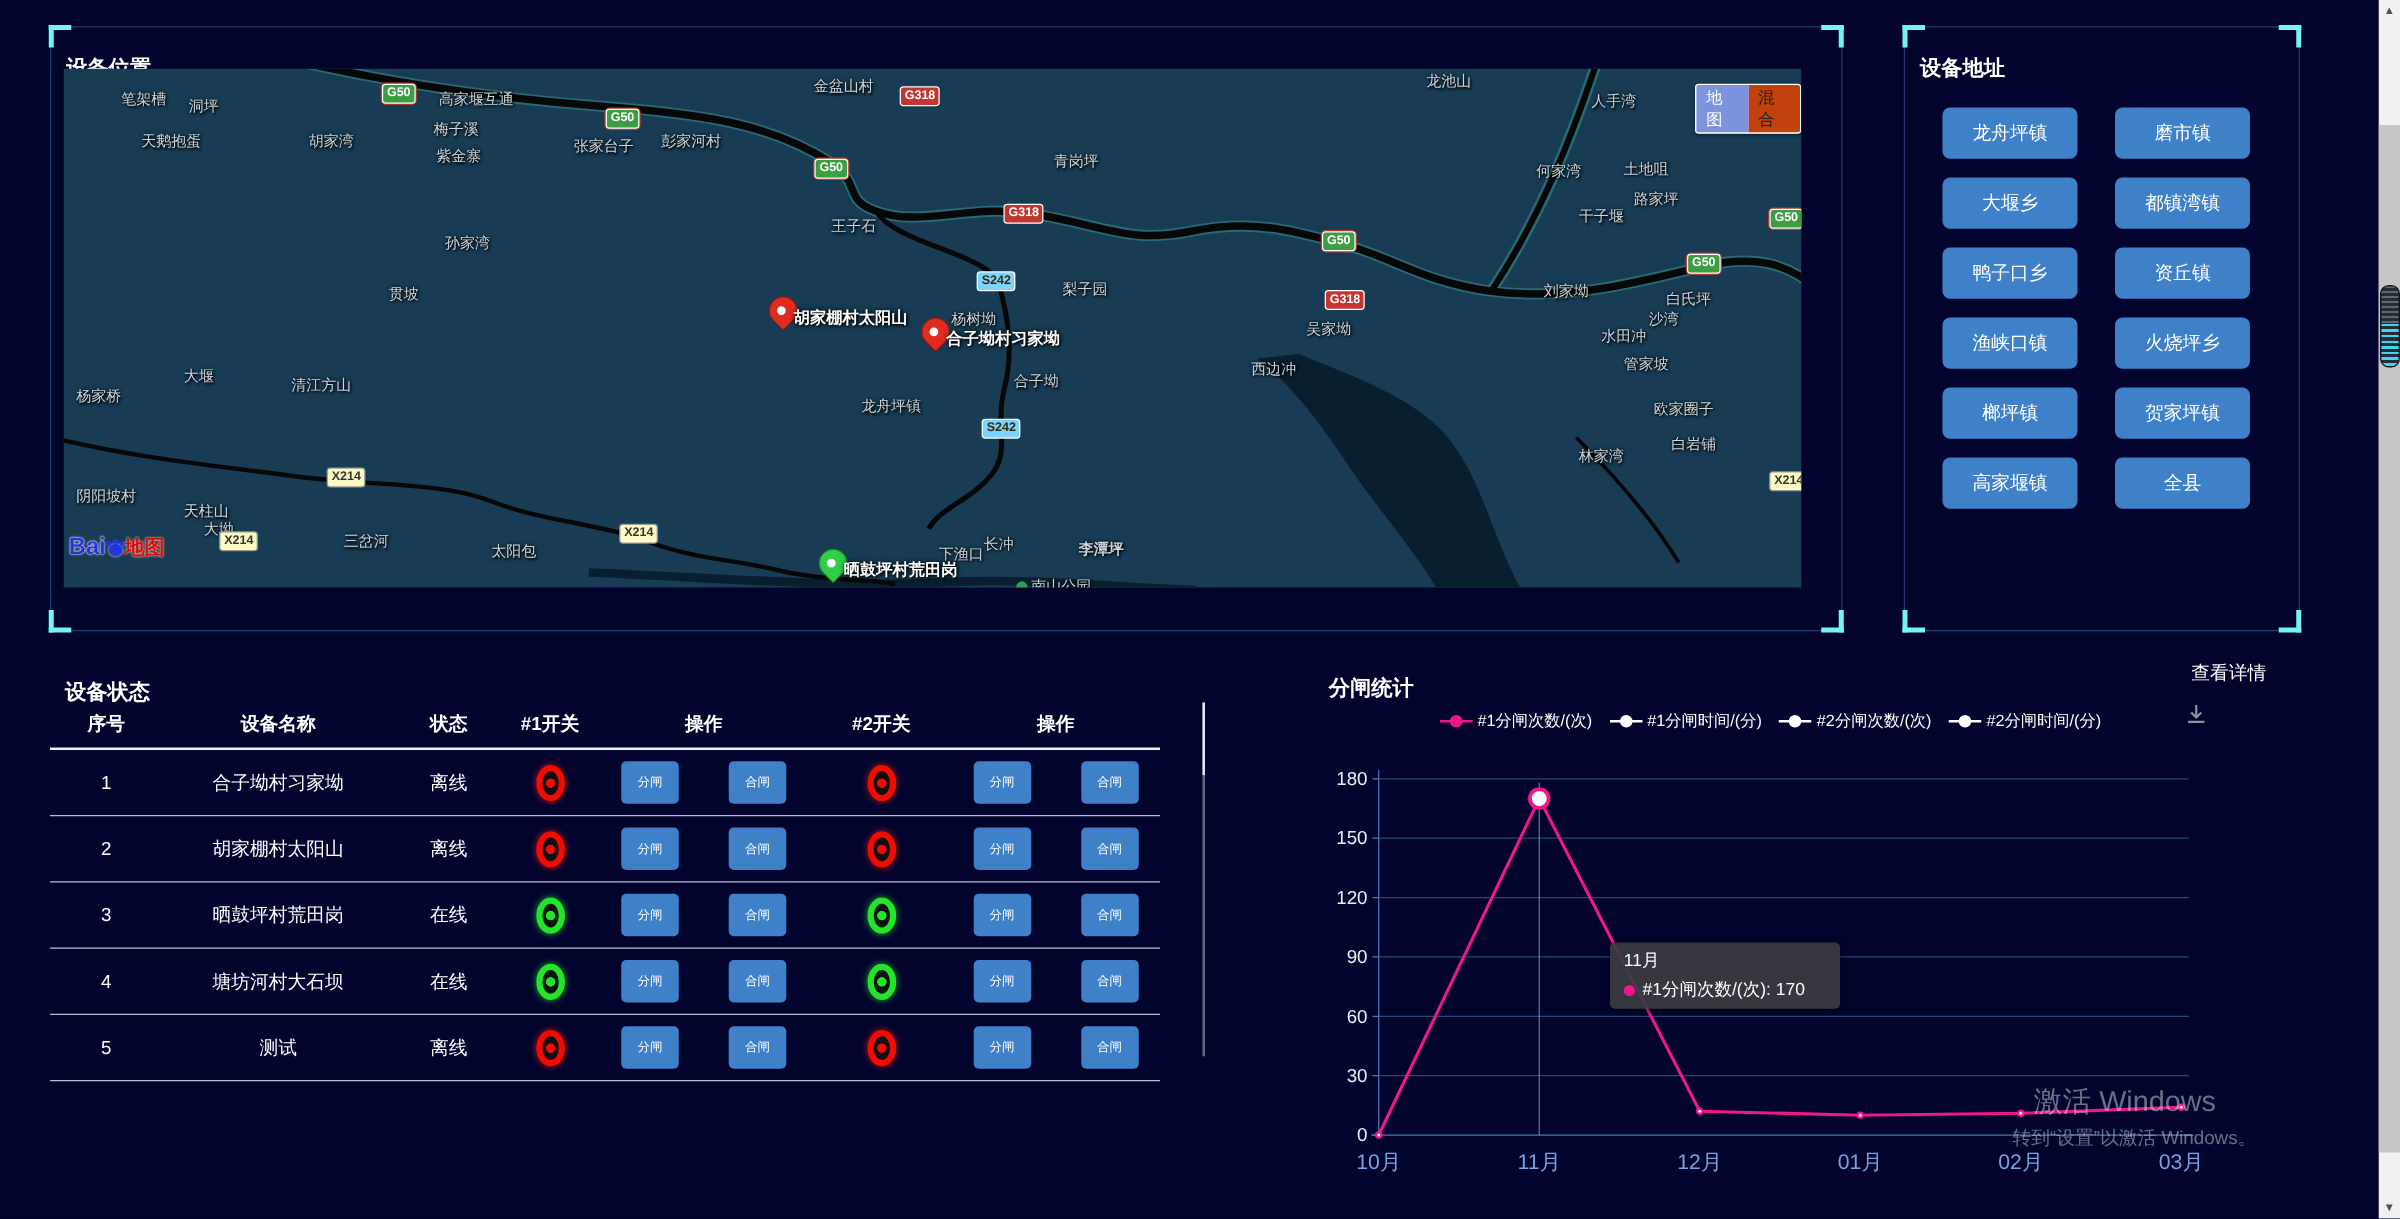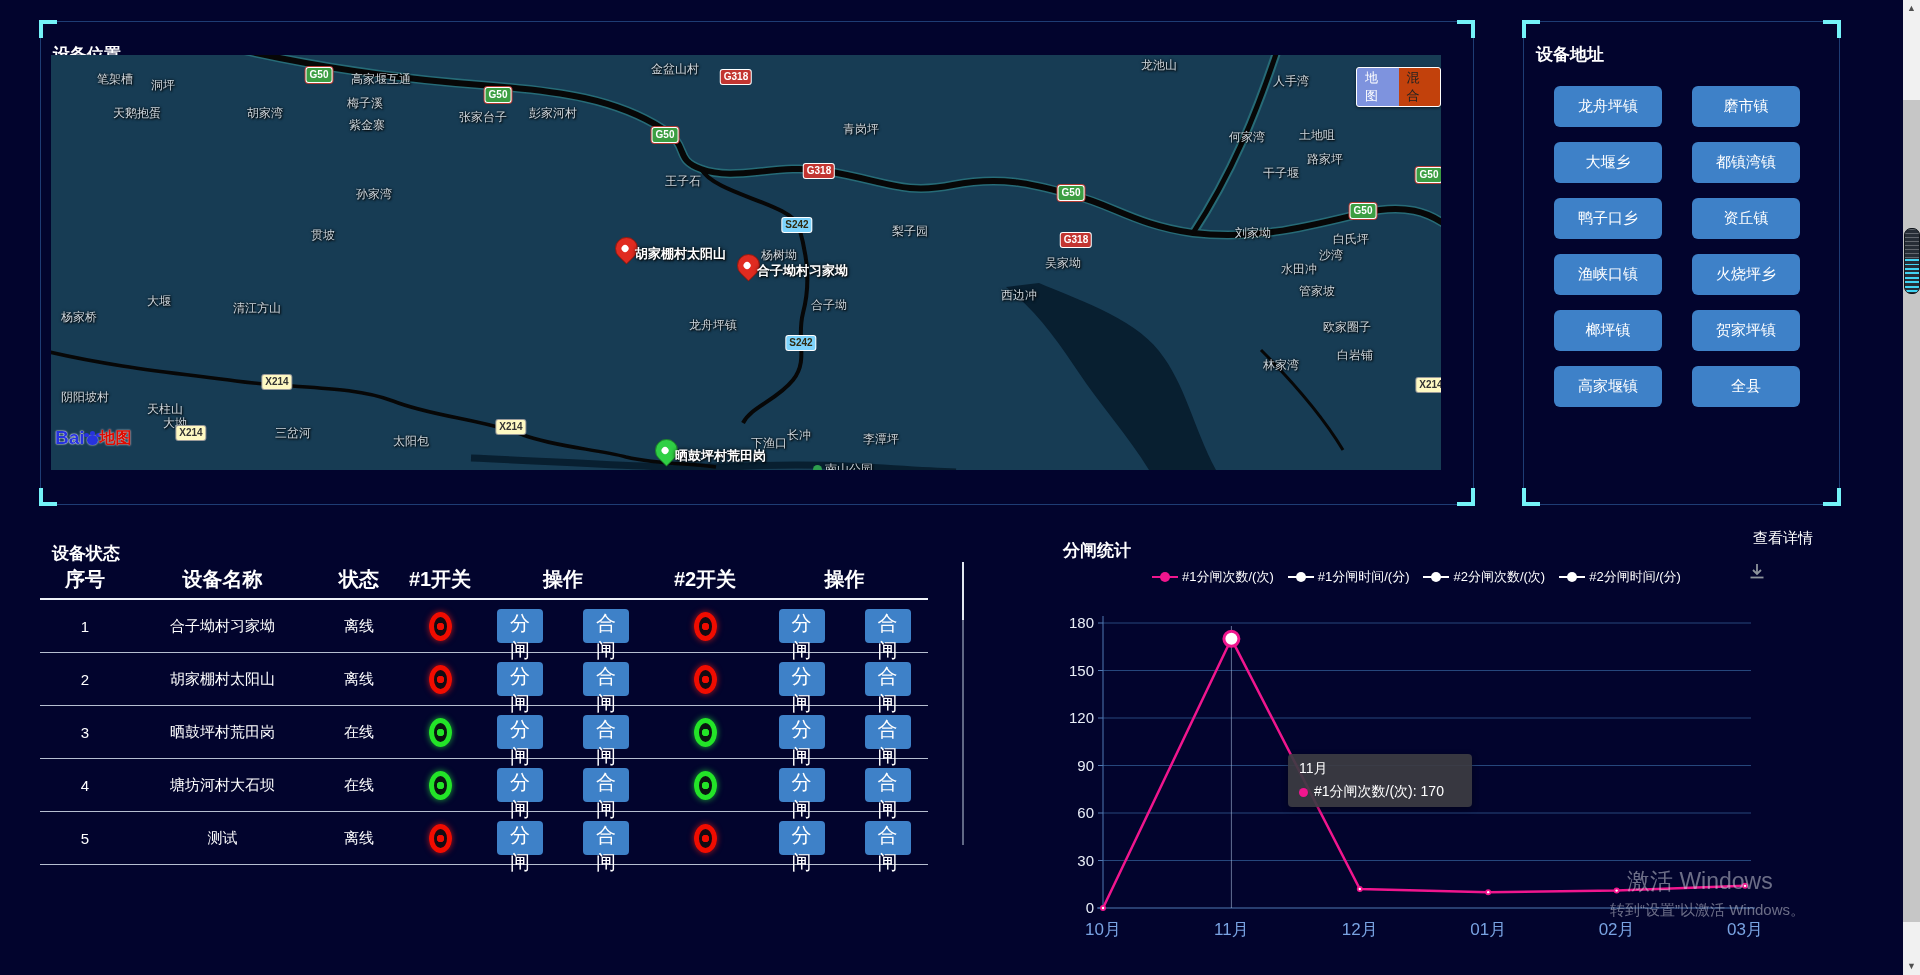--- a/index.html
+++ b/index.html
@@ -46,30 +46,30 @@
             background:rgba(197,201,206,.8);color:#1d1d1d;font-size:11px;padding:0 5px;white-space:nowrap;}
   
   .addr-grid{position:absolute;left:30px;top:64px;display:grid;grid-template-columns:108px 108px;
              column-gap:30px;row-gap:15px;}
   .addr-btn{height:41px;background:#3e81c8;border:none;border-radius:6px;color:#fff;font-size:15px;
             font-family:inherit;cursor:pointer;}
   
   .tbl{position:absolute;left:40px;top:560px;width:888px;color:#fff;}
   .t-head,.t-row{display:grid;grid-template-columns:90px 185px 88px 74px 172px 112px 167px;
                  align-items:center;justify-items:center;}
-  .t-head{height:38px;font-weight:bold;font-size:20px;border-bottom:2px solid #eef2f8;}
+  .t-head{height:38px;font-weight:bold;font-size:15px;border-bottom:2px solid #eef2f8;}
   .t-row{height:52px;font-size:15px;border-bottom:1px solid rgba(214,223,238,.85);}
   .ind{width:13px;height:19px;border-radius:50%;border:5px solid;}
   .ind-red{border-color:#f00c00;background:radial-gradient(circle,#f00c00 0 3.5px,#120b12 4px);
            box-shadow:0 0 6px rgba(255,30,20,.7);}
   .ind-green{border-color:#23e428;background:radial-gradient(circle,#23e428 0 3.5px,#0a1410 4px);
              box-shadow:0 0 6px rgba(40,230,60,.7);}
   .ops{display:flex;gap:40px;justify-content:center;width:100%;}
   .op-btn{width:46px;height:34px;background:#3e81c8;border:none;border-radius:4px;color:#fff;
-          font-size:20px;font-family:inherit;cursor:pointer;}
+          font-size:10px;font-family:inherit;cursor:pointer;}
   .tbl-scroll{position:absolute;left:962px;top:562px;width:2px;height:283px;background:rgba(175,188,205,.55);}
   .tbl-scroll i{position:absolute;left:0;top:0;width:2px;height:58px;background:#e2e8f1;}
   
   .detail-link{position:absolute;left:1753px;top:529px;font-size:15px;color:#fff;cursor:pointer;}
   .dl-icon{position:absolute;left:1747px;top:562px;cursor:pointer;}
   .legend{position:absolute;left:1152px;top:568px;display:flex;gap:14px;align-items:center;}
   .lg-item{display:flex;align-items:center;gap:4px;cursor:pointer;}
   .lg-mark{position:relative;width:26px;height:10px;}
   .lg-line{position:absolute;left:0;top:4px;width:26px;height:2px;}
   .lg-dot{position:absolute;left:8px;top:0;width:10px;height:10px;border-radius:50%;}
@@ -136,42 +136,42 @@
           <div class="mlbl" style="left: 1248px; top: 72px;">土地咀</div>
           <div class="mlbl" style="left: 1256px; top: 96px;">路家坪</div>
           <div class="mlbl" style="left: 1212px; top: 110px;">干子堰</div>
           <div class="mlbl" style="left: 614px; top: 118px;">王子石</div>
           <div class="mlbl" style="left: 305px; top: 131px;">孙家湾</div>
           <div class="mlbl" style="left: 260px; top: 172px;">贯坡</div>
           <div class="mlbl" style="left: 710px; top: 192px;">杨树坳</div>
           <div class="mlbl" style="left: 760px; top: 242px;">合子坳</div>
           <div class="mlbl" style="left: 638px; top: 262px;">龙舟坪镇</div>
           <div class="mlbl" style="left: 792px; top: 66px;">青岗坪</div>
-          <div class="mlbl" style="left: 841px; top: 168px;">梨子园</div>
+          <div class="mlbl" style="left: 799px; top: 168px;">梨子园</div>
           <div class="mlbl" style="left: 1184px; top: 170px;">刘家坳</div>
           <div class="mlbl" style="left: 1282px; top: 176px;">白氏坪</div>
           <div class="mlbl" style="left: 1230px; top: 206px;">水田冲</div>
           <div class="mlbl" style="left: 994px; top: 200px;">吴家坳</div>
           <div class="mlbl" style="left: 950px; top: 232px;">西边冲</div>
           <div class="mlbl" style="left: 1268px; top: 192px;">沙湾</div>
           <div class="mlbl" style="left: 1248px; top: 228px;">管家坡</div>
           <div class="mlbl" style="left: 1272px; top: 264px;">欧家圈子</div>
           <div class="mlbl" style="left: 1286px; top: 292px;">白岩铺</div>
           <div class="mlbl" style="left: 1212px; top: 302px;">林家湾</div>
           <div class="mlbl" style="left: 10px; top: 254px;">杨家桥</div>
           <div class="mlbl" style="left: 96px; top: 238px;">大堰</div>
           <div class="mlbl" style="left: 182px; top: 245px;">清江方山</div>
           <div class="mlbl" style="left: 10px; top: 334px;">阴阳坡村</div>
           <div class="mlbl" style="left: 96px; top: 346px;">天柱山</div>
           <div class="mlbl" style="left: 112px; top: 360px;">大坳</div>
           <div class="mlbl" style="left: 224px; top: 370px;">三岔河</div>
           <div class="mlbl" style="left: 342px; top: 378px;">太阳包</div>
           <div class="mlbl" style="left: 700px; top: 380px;">下渔口</div>
           <div class="mlbl" style="left: 736px; top: 372px;">长冲</div>
-          <div class="mlbl" style="left: 812px; top: 376px;">李潭坪</div>
+          <div class="mlbl" style="left: 812px; top: 376px; font-weight: bold;">李潭坪</div>
           <div class="mlbl" style="left: 762px; top: 406px;"><i class="park-dot"></i>南山公园</div>
           <div class="bdg bdg-g" style="left: 268px; top: 20px;">G50</div>
           <div class="bdg bdg-g" style="left: 447px; top: 40px;">G50</div>
           <div class="bdg bdg-g" style="left: 614px; top: 80px;">G50</div>
           <div class="bdg bdg-g" style="left: 1020px; top: 138px;">G50</div>
           <div class="bdg bdg-g" style="left: 1312px; top: 156px;">G50</div>
           <div class="bdg bdg-g" style="left: 1378px; top: 120px;">G50</div>
           <div class="bdg bdg-r" style="left: 685px; top: 22px;">G318</div>
           <div class="bdg bdg-r" style="left: 768px; top: 116px;">G318</div>
           <div class="bdg bdg-r" style="left: 1025px; top: 185px;">G318</div>

